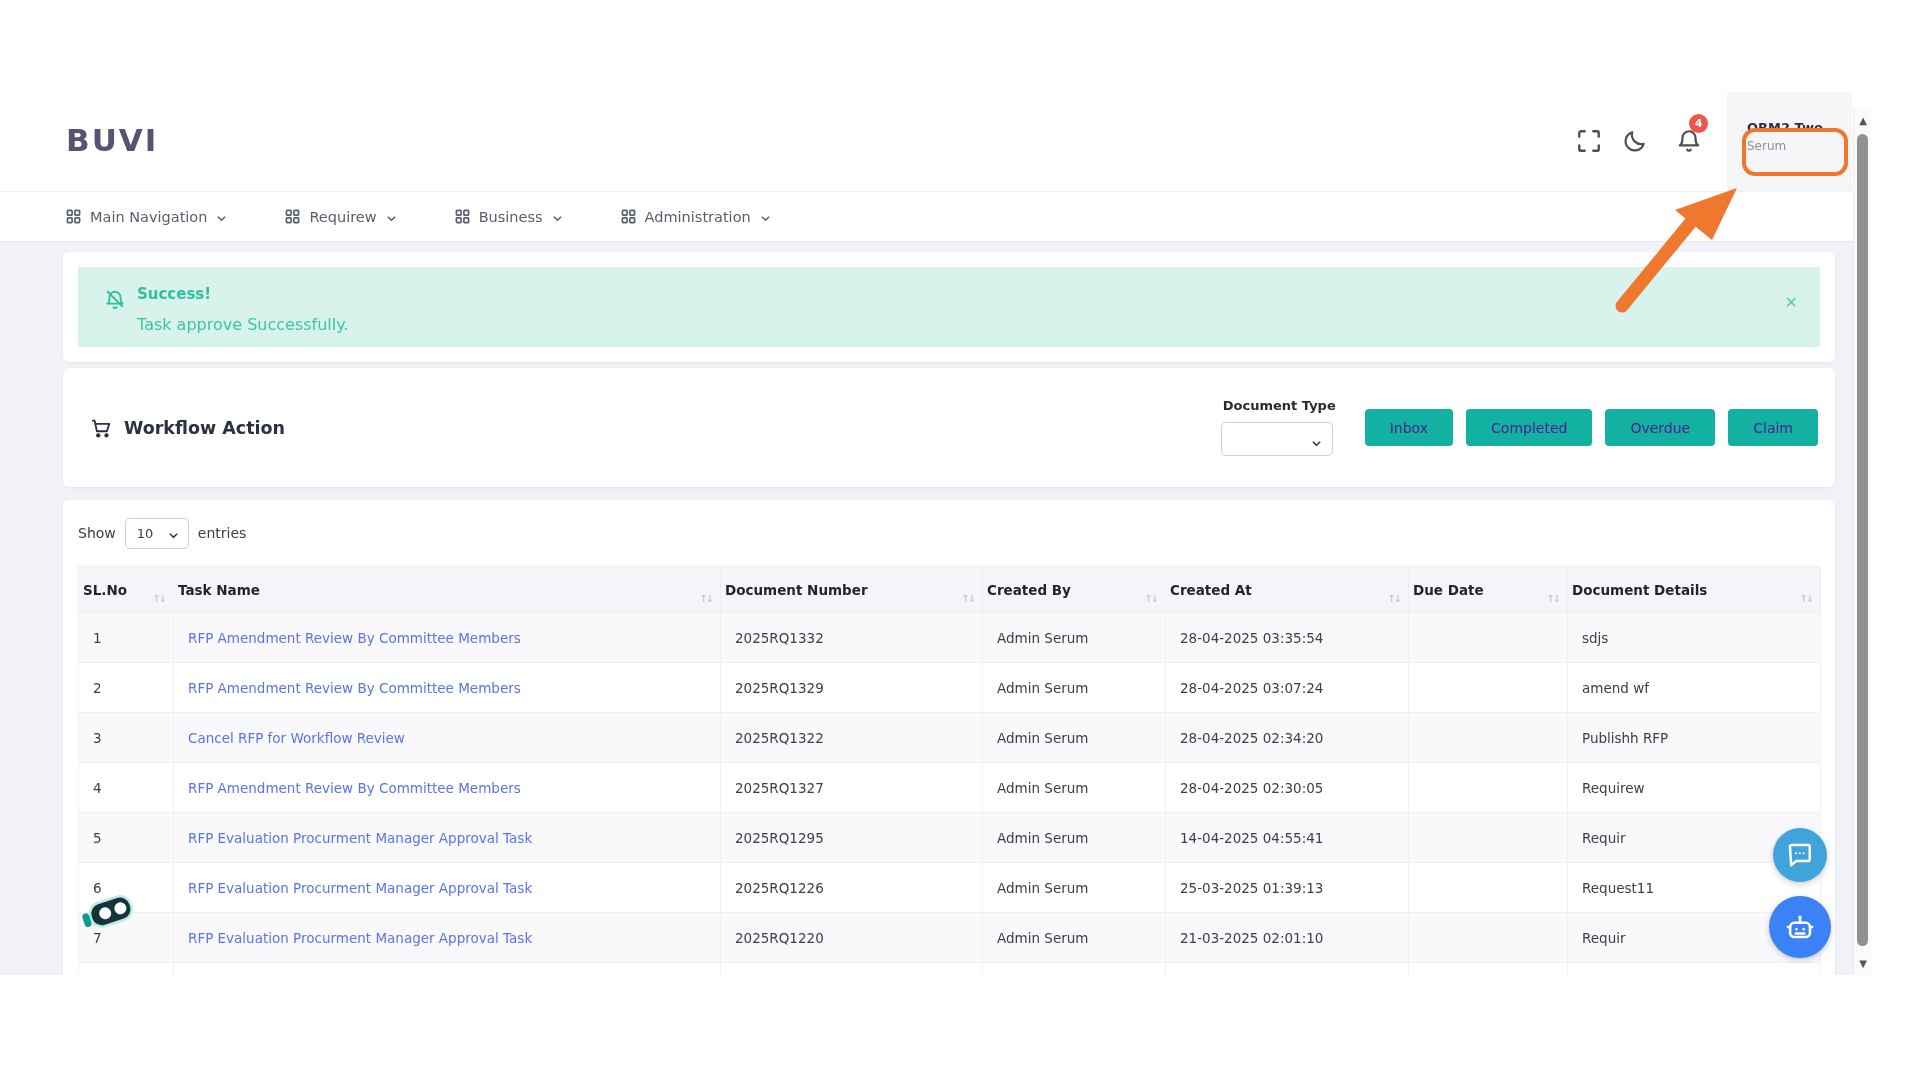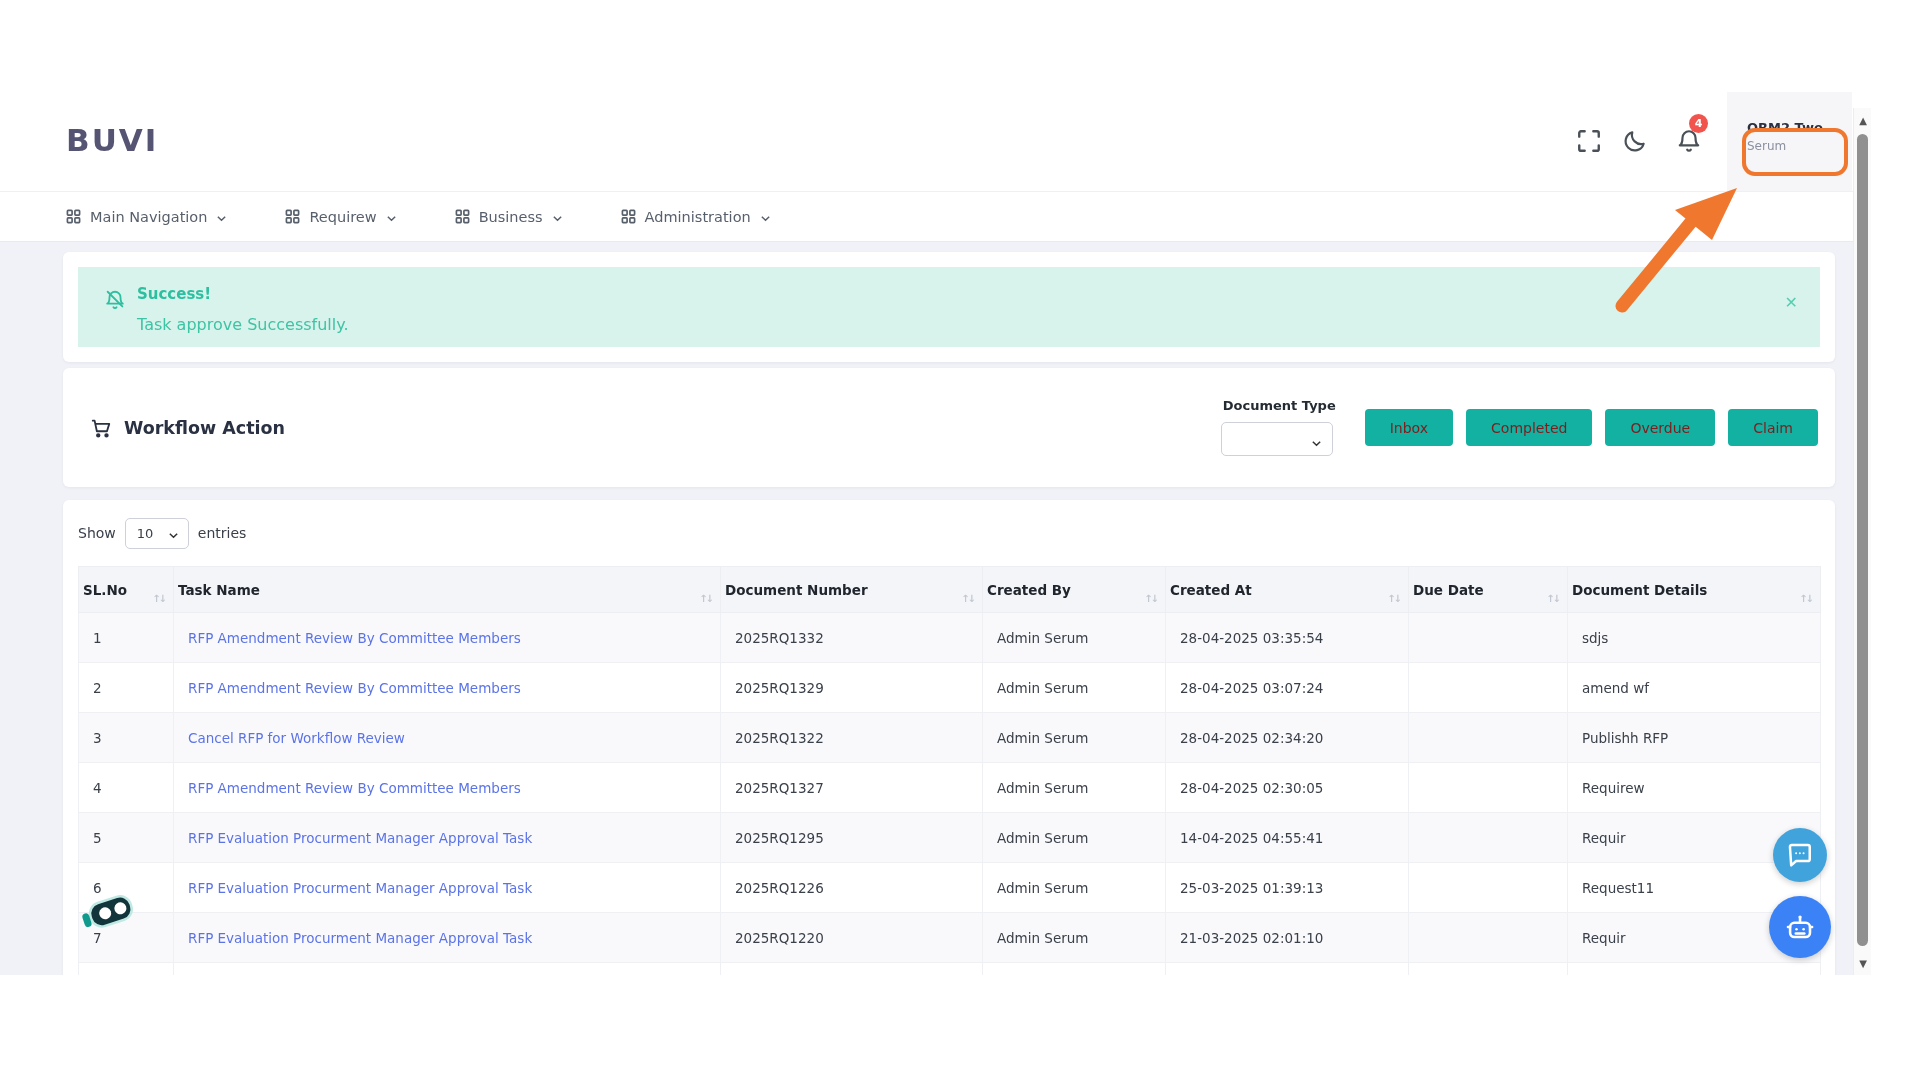--- a/index.html
+++ b/index.html
@@ -46,21 +46,21 @@
     box-shadow:0 1px 3px rgba(40,40,80,.06); display:flex; align-items:center; padding:0 17px 0 27px; }
   .wf-title-wrap { display:flex; align-items:center; gap:12px; }
   .cart-ic { width:22px; height:22px; color:#2a3142; }
   .wf-title { font-size:17.5px; font-weight:700; color:#2a3142; }
   .wf-right { margin-left:auto; display:flex; align-items:center; gap:13px; }
   .doctype { display:flex; flex-direction:column; margin-right:16px; margin-top:-2px; }
   .doctype-label { font-size:13px; font-weight:700; color:#252b32; margin-bottom:9px; margin-left:2px; }
   .doctype-select { width:112px; height:34px; border:1px solid #ced0da; border-radius:5px; background:#fff;
     position:relative; cursor:pointer; }
   .doctype-select .chev { position:absolute; right:10px; top:11px; color:#333; }
-  .tealbtn { height:37px; padding:0 25px; background:#12b1a1; border:none; border-radius:4px; color:#7f1d1d;
+  .tealbtn { height:37px; padding:0 25px; background:#12b1a1; border:none; border-radius:4px; color:#4c1d95;
     font-size:14px; font-family:inherit; cursor:pointer; }
 
   .tbl-card { position:absolute; left:63px; top:408px; width:1772px; height:620px; background:#fff; border-radius:6px;
     box-shadow:0 1px 3px rgba(40,40,80,.06); padding:15px; }
   .controls { display:flex; align-items:center; height:36px; margin-bottom:15px; font-size:14px; color:#39404a; }
   .show-select { width:64px; height:31px; border:1px solid #ced0da; border-radius:5px; background:#fff;
     margin:0 9px; position:relative; font-size:13px; color:#39404a; cursor:pointer; }
   .show-select .val { position:absolute; left:11px; top:7px; }
   .show-select .chev { position:absolute; right:9px; top:10px; color:#333; }
   .search-wrap { margin-left:auto; display:flex; align-items:center; gap:9px; }

